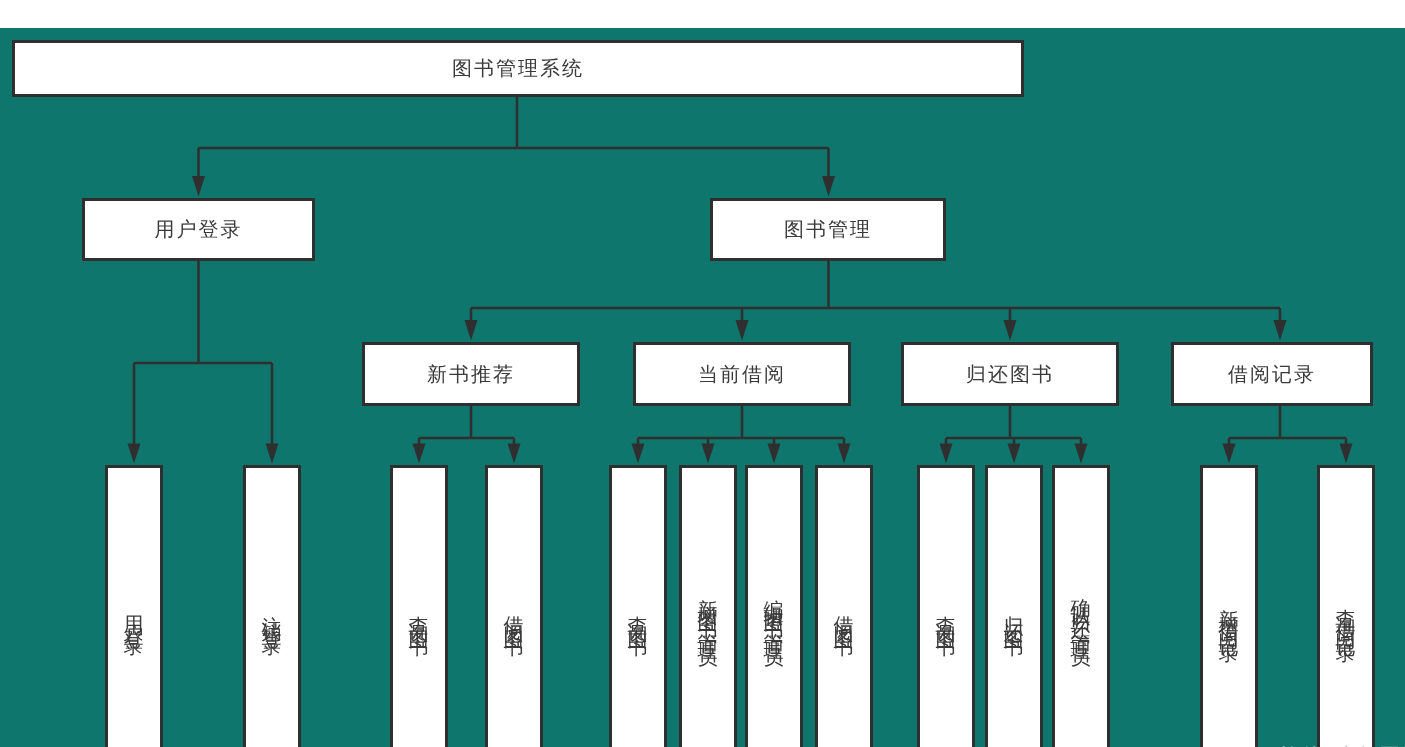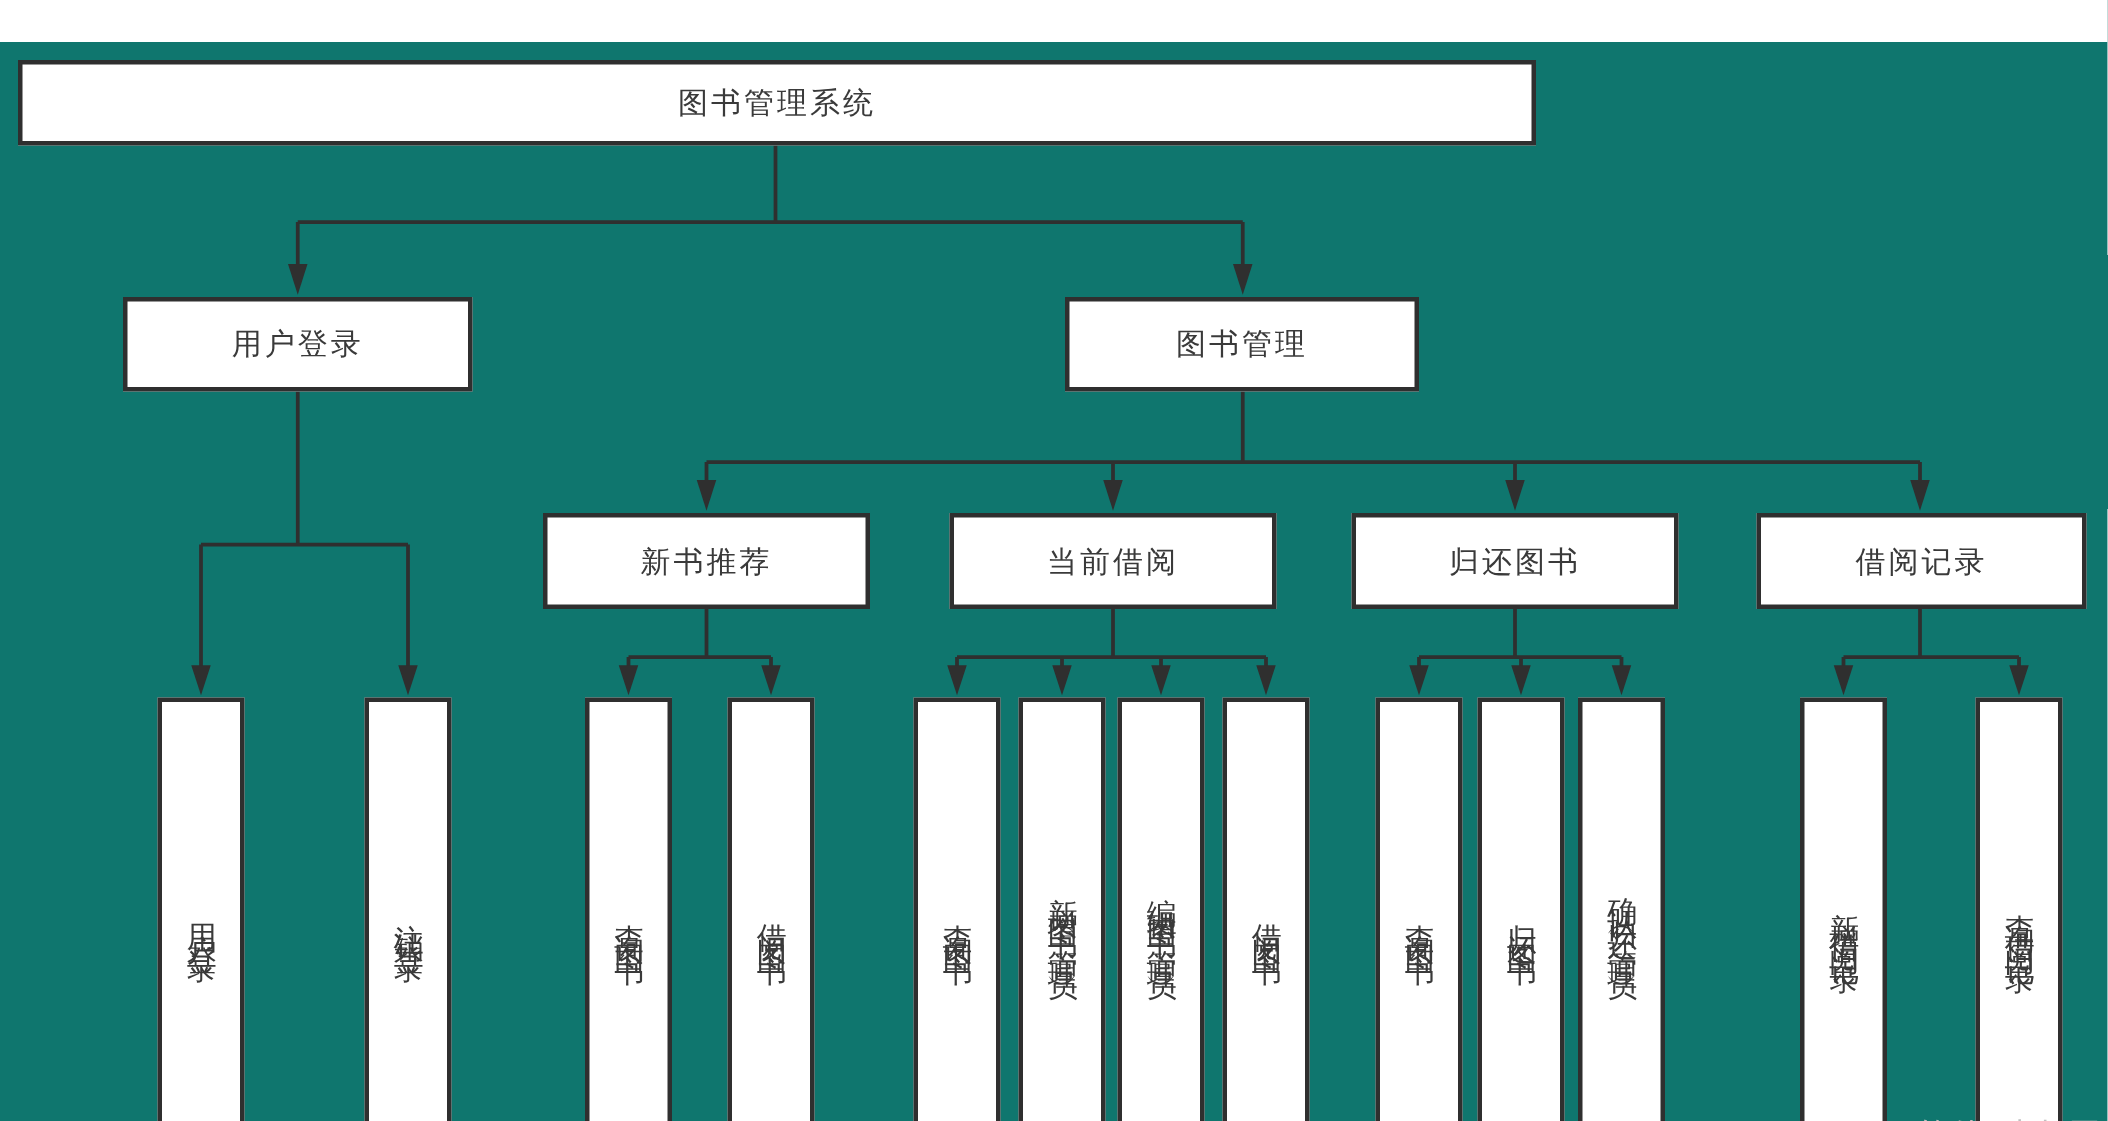--- a/index.html
+++ b/index.html
@@ -79,21 +79,21 @@
 
   <div class="hbox" style="left:362px;top:314px;width:218px;height:64px">
     <span>新书推荐</span>
   </div>
   <div class="hbox" style="left:633px;top:314px;width:218px;height:64px">
     <span>当前借阅</span>
   </div>
   <div class="hbox" style="left:901px;top:314px;width:218px;height:64px">
     <span>归还图书</span>
   </div>
-  <div class="hbox" style="left:1171px;top:314px;width:220px;height:64px">
+  <div class="hbox" style="left:1171px;top:314px;width:202px;height:64px">
     <span>借阅记录</span>
   </div>
 
   <div class="vbox" style="left:105px">
     <span>用户登录</span>
   </div>
   <div class="vbox" style="left:243px">
     <span>注销登录</span>
   </div>
 

